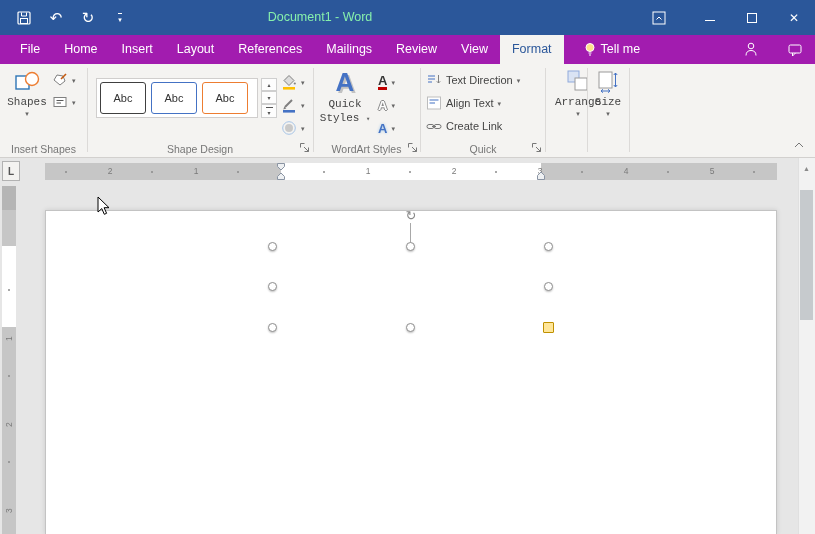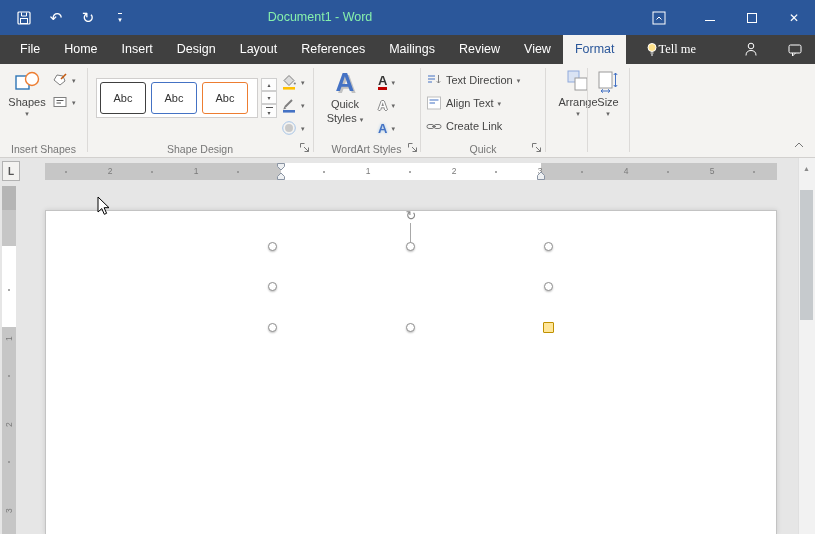--- a/index.html
+++ b/index.html
@@ -14,35 +14,35 @@
     display:flex; align-items:center; justify-content:center; font-family:inherit; cursor:default; }
   .qat-caret { font-size:7px; line-height:7px; border-top:1px solid #fff; padding-top:2px; }
   .win-title { position:absolute; left:0; top:0; width:640px; height:35px; line-height:35px;
     text-align:center; font-size:12.5px; color:#86efac; }
   .win-controls { position:absolute; right:0; top:0; height:35px; display:flex; align-items:stretch; }
   .win-btn { width:42px; height:35px; background:none; border:none; color:#fff; font-size:12px;
     display:flex; align-items:center; justify-content:center; font-family:inherit; }
   .win-btn.disp { width:32px; margin-right:14px; }
 
   
-  .tabrow { position:absolute; left:0; top:35px; width:815px; height:29px; background:#404040;
+  .tabrow { position:absolute; left:0; top:35px; width:815px; height:29px; background:#a21caf;
     display:flex; align-items:flex-end; padding-left:8px; }
   .tab { color:#fff; font-size:12.5px; line-height:29px; padding:0 12px; white-space:nowrap; }
   .tab.active { background:#f4f3f1; color:#2b579a; }
-  .tab.tellme { display:flex; align-items:center; margin-left:8px;font-family:Liberation Serif, serif; }
+  .tab.tellme { display:flex; align-items:center; gap:5px; margin-left:8px; }
   .tabrow-icons { position:absolute; right:12px; top:0; height:29px; display:flex; align-items:center; gap:28px; }
 
   
   .ribbon { position:absolute; left:0; top:64px; width:815px; height:94px; background:#f4f3f1;
     border-bottom:1px solid #d2d0ce; }
   .gdiv { position:absolute; top:4px; height:84px; width:1px; background:#dcdad8; }
   .glabel { position:absolute; bottom:2px; font-size:10.5px; color:#767676; text-align:center; }
   .bigbtn { position:absolute; top:4px; height:74px; display:flex; flex-direction:column;
     align-items:center; gap:2px; font-size:11px; color:#444; }
-  .blabel { line-height:12px; white-space:nowrap; }
+  .blabel { line-height:12px; white-space:nowrap;font-family:Liberation Mono, monospace; }
   .bcaret { font-size:7px; color:#666; line-height:7px; }
   .smallrow { position:absolute; height:20px; display:flex; align-items:center; gap:4px;
     font-size:11px; color:#444; white-space:nowrap; }
   .gallery { position:absolute; left:96px; top:14px; width:162px; height:40px; background:#fff;
     border:1px solid #d0cecd; display:flex; align-items:center; gap:5px; padding:3px; }
   .gitem { width:46px; height:32px; background:#fff; display:flex; align-items:center;
     justify-content:center; font-size:11px; color:#333; border-radius:3px; }
   .g1 { border:1.5px solid #404040; } .g2 { border:1.5px solid #4472c4; } .g3 { border:1.5px solid #ed7d31; }
   .garrow { position:absolute; left:261px; width:16px; height:13px; background:#fdfdfd;
     border:1px solid #cfcfcf; font-size:6px; color:#555; display:flex; flex-direction:column;
@@ -137,21 +137,20 @@
       <button class="win-btn">
           <span>✕</span>
         </button>
     </div>
   </div>
 
   <div class="tabrow">
     <div class="tab">File</div>
     <div class="tab">Home</div>
     <div class="tab">Insert</div>
-    <div class="tab">Design</div>
     <div class="tab">Layout</div>
     <div class="tab">References</div>
     <div class="tab">Mailings</div>
     <div class="tab">Review</div>
     <div class="tab">View</div>
     <div class="tab active">Format</div>
     <div class="tab tellme">
       <svg width="12" height="15" viewBox="0 0 12 15">
         <circle cx="6" cy="5.5" r="4" fill="#ffe28a" stroke="#fff"></circle>
         <path d="M4.5 11 H7.5 M5 13 H7" stroke="#fff" fill="none"></path>

